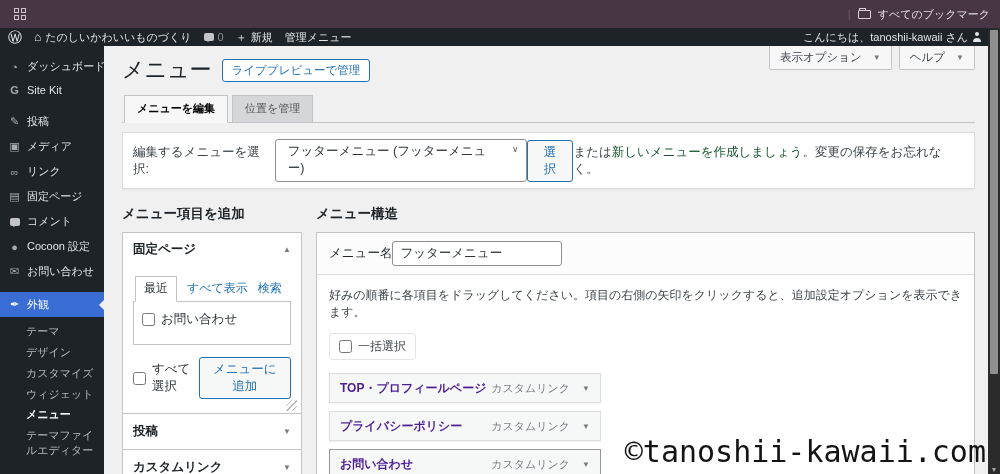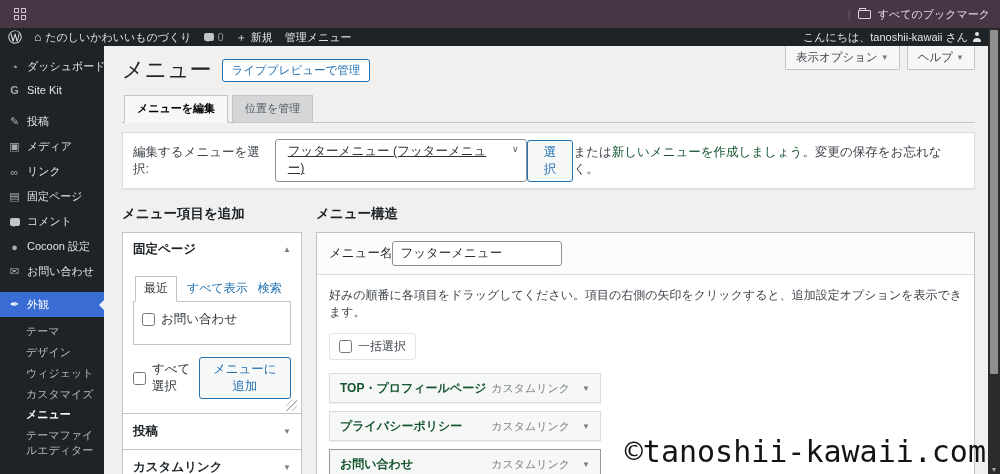--- a/index.html
+++ b/index.html
@@ -40,34 +40,34 @@
   .sb-item.active .ic { color:#fff; }
   .sb-item.active::after { content:""; position:absolute; right:0; top:50%; margin-top:-5px; border:5px solid transparent; border-right-color:#f0f0f1; }
   .sb-sub { padding:4px 0 6px; }
   .sb-sub-item { padding:3px 8px 3px 26px; color:#b8bcbf; cursor:pointer; white-space:normal; line-height:1.35; }
   .sb-sub-item.current { color:#fff; font-weight:bold; }
 
   
   .content { flex:1; background:#f0f0f1; position:relative; padding:0 25px 0 18px; color:#1d2327; }
 
   .screen-meta { position:absolute; top:0; right:25px; display:flex; gap:7px; z-index:5; }
-  .meta-btn { background:#f7f7f7; border:1px solid #c3c4c7; border-top:none; border-radius:0 0 2px 2px; padding:4px 10px; font-size:11.5px; color:#3c434a; display:flex; align-items:center; gap:3px; cursor:pointer; }
+  .meta-btn { background:#f7f7f7; border:1px solid #c3c4c7; border-top:none; border-radius:0 0 2px 2px; padding:4px 10px; font-size:11.5px; color:#3c434a; display:flex; align-items:center; gap:11px; cursor:pointer; }
   .caret { font-size:8px; color:#787c82; }
 
   .h1-row { display:flex; align-items:center; gap:10px; padding-top:9px; }
   h1.page-title { font-size:22px; font-weight:400; color:#1d2327; }
   .live-preview { background:#fff; border:1px solid #2271b1; color:#2271b1; border-radius:3px; padding:3px 9px; font-size:11.5px; cursor:pointer; }
 
   .nav-tabs { margin-top:10px; border-bottom:1px solid #c3c4c7; display:flex; gap:4px; padding-left:2px; }
   .nav-tab { border:1px solid #c3c4c7; border-bottom:none; padding:5px 12px 6px; font-size:11px; cursor:pointer; }
   .nav-tab.active { background:#f7f7f7; font-weight:bold; color:#000; margin-bottom:-1px; border-bottom:1px solid #f7f7f7; }
   .nav-tab.inactive { background:#d5d6d8; color:#50575e; }
 
   .manage-menus { margin-top:9px; background:#fff; border:1px solid #dcdcde; box-shadow:0 1px 1px rgba(0,0,0,.04); padding:6px 10px; display:flex; align-items:center; font-size:12.5px; color:#3c434a; }
-  .fake-select { border:1px solid #8c8f94; border-radius:3px; background:#fff; padding:3px 24px 4px 12px; position:relative; font-size:12.5px; color:#2c3338; cursor:pointer;text-decoration:underline; }
+  .fake-select { border:1px solid #8c8f94; border-radius:3px; background:#fff; padding:3px 24px 4px 12px; position:relative; font-size:12.5px; color:#2c3338; cursor:pointer; }
   .fake-select .chev { position:absolute; right:7px; top:4px; font-size:9px; color:#50575e; }
   .btn-secondary { background:#f6f7f7; border:1px solid #2271b1; color:#2271b1; border-radius:3px; padding:3px 10px; font-size:12.5px; cursor:pointer; }
   a.link { color:#14532d; cursor:pointer; }
 
   .columns { display:flex; gap:14px; margin-top:16px; align-items:flex-start; }
   .col-left { width:180px; flex:none; }
   .col-right { flex:1; }
   h2.panel-title { font-size:13.5px; font-weight:bold; margin-bottom:9px; color:#1d2327; }
 
   
@@ -90,21 +90,21 @@
   
   .menu-edit { background:#fff; border:1px solid #c3c4c7; box-shadow:0 1px 1px rgba(0,0,0,.04); }
   .name-row { padding:8px 12px; border-bottom:1px solid #dcdcde; background:#fcfcfc; display:flex; align-items:center; gap:0; font-size:12.5px; }
   .name-row input { width:170px; height:25px; border:1px solid #8c8f94; border-radius:3px; padding:0 7px; font-size:12.5px; color:#2c3338; font-family:inherit; }
   .panel-body { padding:12px; }
   .instructions { font-size:12px; color:#3c434a; }
   .bulk { display:inline-flex; align-items:center; gap:6px; margin-top:12px; font-size:12px; color:#3c434a; border:1px solid #e2e4e7; border-radius:3px; padding:4px 9px; background:#fff; }
   .menu-items { margin-top:13px; width:272px; display:flex; flex-direction:column; gap:8px; }
   .menu-item { height:30px; background:#f6f7f7; border:1px solid #dcdcde; box-shadow:0 1px 1px rgba(0,0,0,.05); display:flex; justify-content:space-between; align-items:center; padding:0 10px; cursor:move; }
   .menu-item.focus { border-color:#999; }
-  .mi-title { font-weight:bold; font-size:12px; color:#14532d; }
+  .mi-title { font-weight:bold; font-size:12px; color:#4c1d95; }
   .mi-right { display:flex; align-items:center; gap:12px; color:#787c82; font-size:11px; }
 
   
   .scrollbar { position:absolute; right:0; top:28px; bottom:0; width:12px; background:#2b2b2b; z-index:60; }
   .sb-thumb { position:absolute; top:2px; left:2px; right:2px; height:344px; background:#8f8f8f; border-radius:1px; }
   .sb-down { position:absolute; bottom:1px; width:100%; text-align:center; color:#9ca2a7; font-size:7px; }
 
   
   .watermark { position:absolute; right:14px; top:434px; z-index:50; font-family:"DejaVu Sans Mono",monospace; font-size:30px; color:#141414; letter-spacing:0px; white-space:nowrap; }
 </style>
@@ -193,22 +193,22 @@
         <span class="ic">✉</span>
         <span>お問い合わせ</span>
       </div>
     <div class="sb-item active sb-gap">
         <span class="ic">✒</span>
         <span>外観</span>
       </div>
     <div class="sb-sub">
       <div class="sb-sub-item">テーマ</div>
       <div class="sb-sub-item">デザイン</div>
+      <div class="sb-sub-item">カスタマイズ</div>
       <div class="sb-sub-item">ウィジェット</div>
-      <div class="sb-sub-item">カスタマイズ</div>
       <div class="sb-sub-item current">メニュー</div>
       <div class="sb-sub-item">テーマファイルエディター</div>
     </div>
 
   </div>
 
   <div class="content">
     <div class="screen-meta">
       <div class="meta-btn">
         <span>表示オプション</span>

